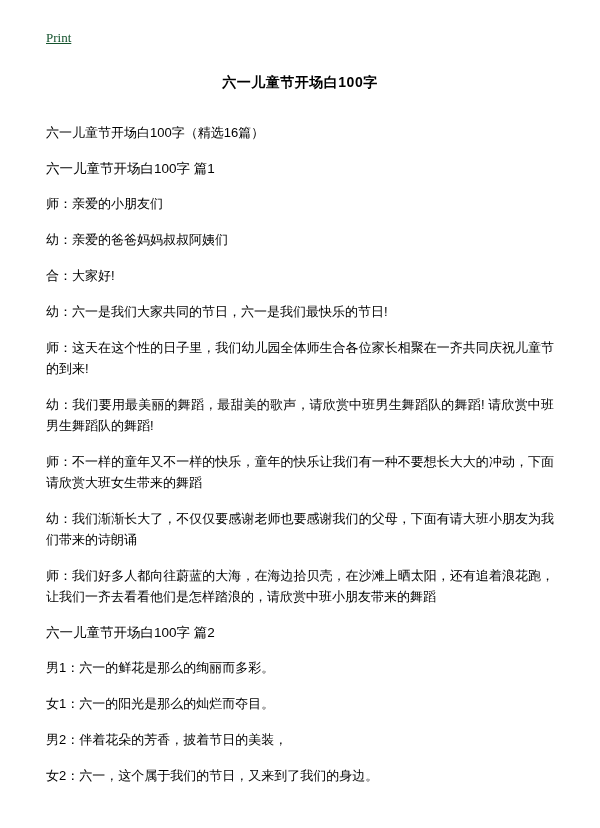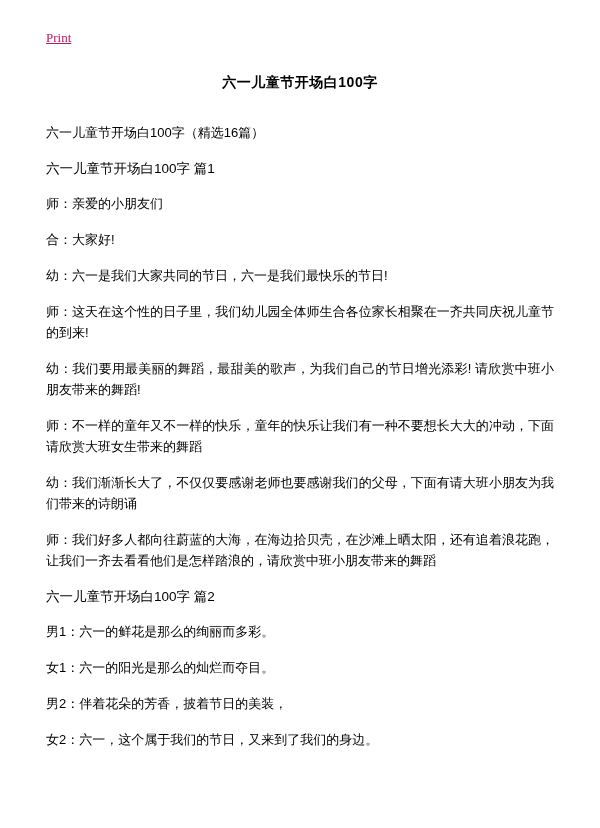--- a/index.html
+++ b/index.html
@@ -18,21 +18,21 @@
     position: relative;
     width: 600px;
     height: 828px;
     box-sizing: border-box;
     padding: 28px 46px 0 46px;
   }
   .print-link {
     font-family: "Liberation Serif", "DejaVu Serif", serif;
     font-size: 13px;
     line-height: 16px;
-    color: #be185d;
+    color: #14532d;
     margin: 0 0 22px 0;
     cursor: pointer;
     display: inline-block;
   }
   .doc-title {
     font-size: 14px;
     font-weight: bold;
     text-align: center;
     letter-spacing: 0.5px;
     margin: 0 0 26px 0;
@@ -57,24 +57,25 @@
 <div class="page">
 
   <a class="print-link" href="#">Print</a>
 
   <h1 class="doc-title">六一儿童节开场白100字</h1>
 
   <p class="para">六一儿童节开场白100字（精选16篇）</p>
 
   <h2 class="sub-head">六一儿童节开场白100字 篇1</h2>
   <p class="para">师：亲爱的小朋友们</p>
+  <p class="para">幼：亲爱的爸爸妈妈叔叔阿姨们</p>
   <p class="para">合：大家好!</p>
   <p class="para">幼：六一是我们大家共同的节日，六一是我们最快乐的节日!</p>
   <p class="para">师：这天在这个性的日子里，我们幼儿园全体师生合各位家长相聚在一齐共同庆祝儿童节的到来!</p>
-  <p class="para">幼：我们要用最美丽的舞蹈，最甜美的歌声，为我们自己的节日增光添彩! 请欣赏中班小朋友带来的舞蹈!</p>
+  <p class="para">幼：我们要用最美丽的舞蹈，最甜美的歌声，请欣赏中班男生舞蹈队的舞蹈! 请欣赏中班男生舞蹈队的舞蹈!</p>
   <p class="para">师：不一样的童年又不一样的快乐，童年的快乐让我们有一种不要想长大大的冲动，下面请欣赏大班女生带来的舞蹈</p>
   <p class="para">幼：我们渐渐长大了，不仅仅要感谢老师也要感谢我们的父母，下面有请大班小朋友为我们带来的诗朗诵</p>
   <p class="para">师：我们好多人都向往蔚蓝的大海，在海边拾贝壳，在沙滩上晒太阳，还有追着浪花跑，让我们一齐去看看他们是怎样踏浪的，请欣赏中班小朋友带来的舞蹈</p>
 
   <h2 class="sub-head">六一儿童节开场白100字 篇2</h2>
   <p class="para">男1：六一的鲜花是那么的绚丽而多彩。</p>
   <p class="para">女1：六一的阳光是那么的灿烂而夺目。</p>
   <p class="para">男2：伴着花朵的芳香，披着节日的美装，</p>
   <p class="para">女2：六一，这个属于我们的节日，又来到了我们的身边。</p>
   

